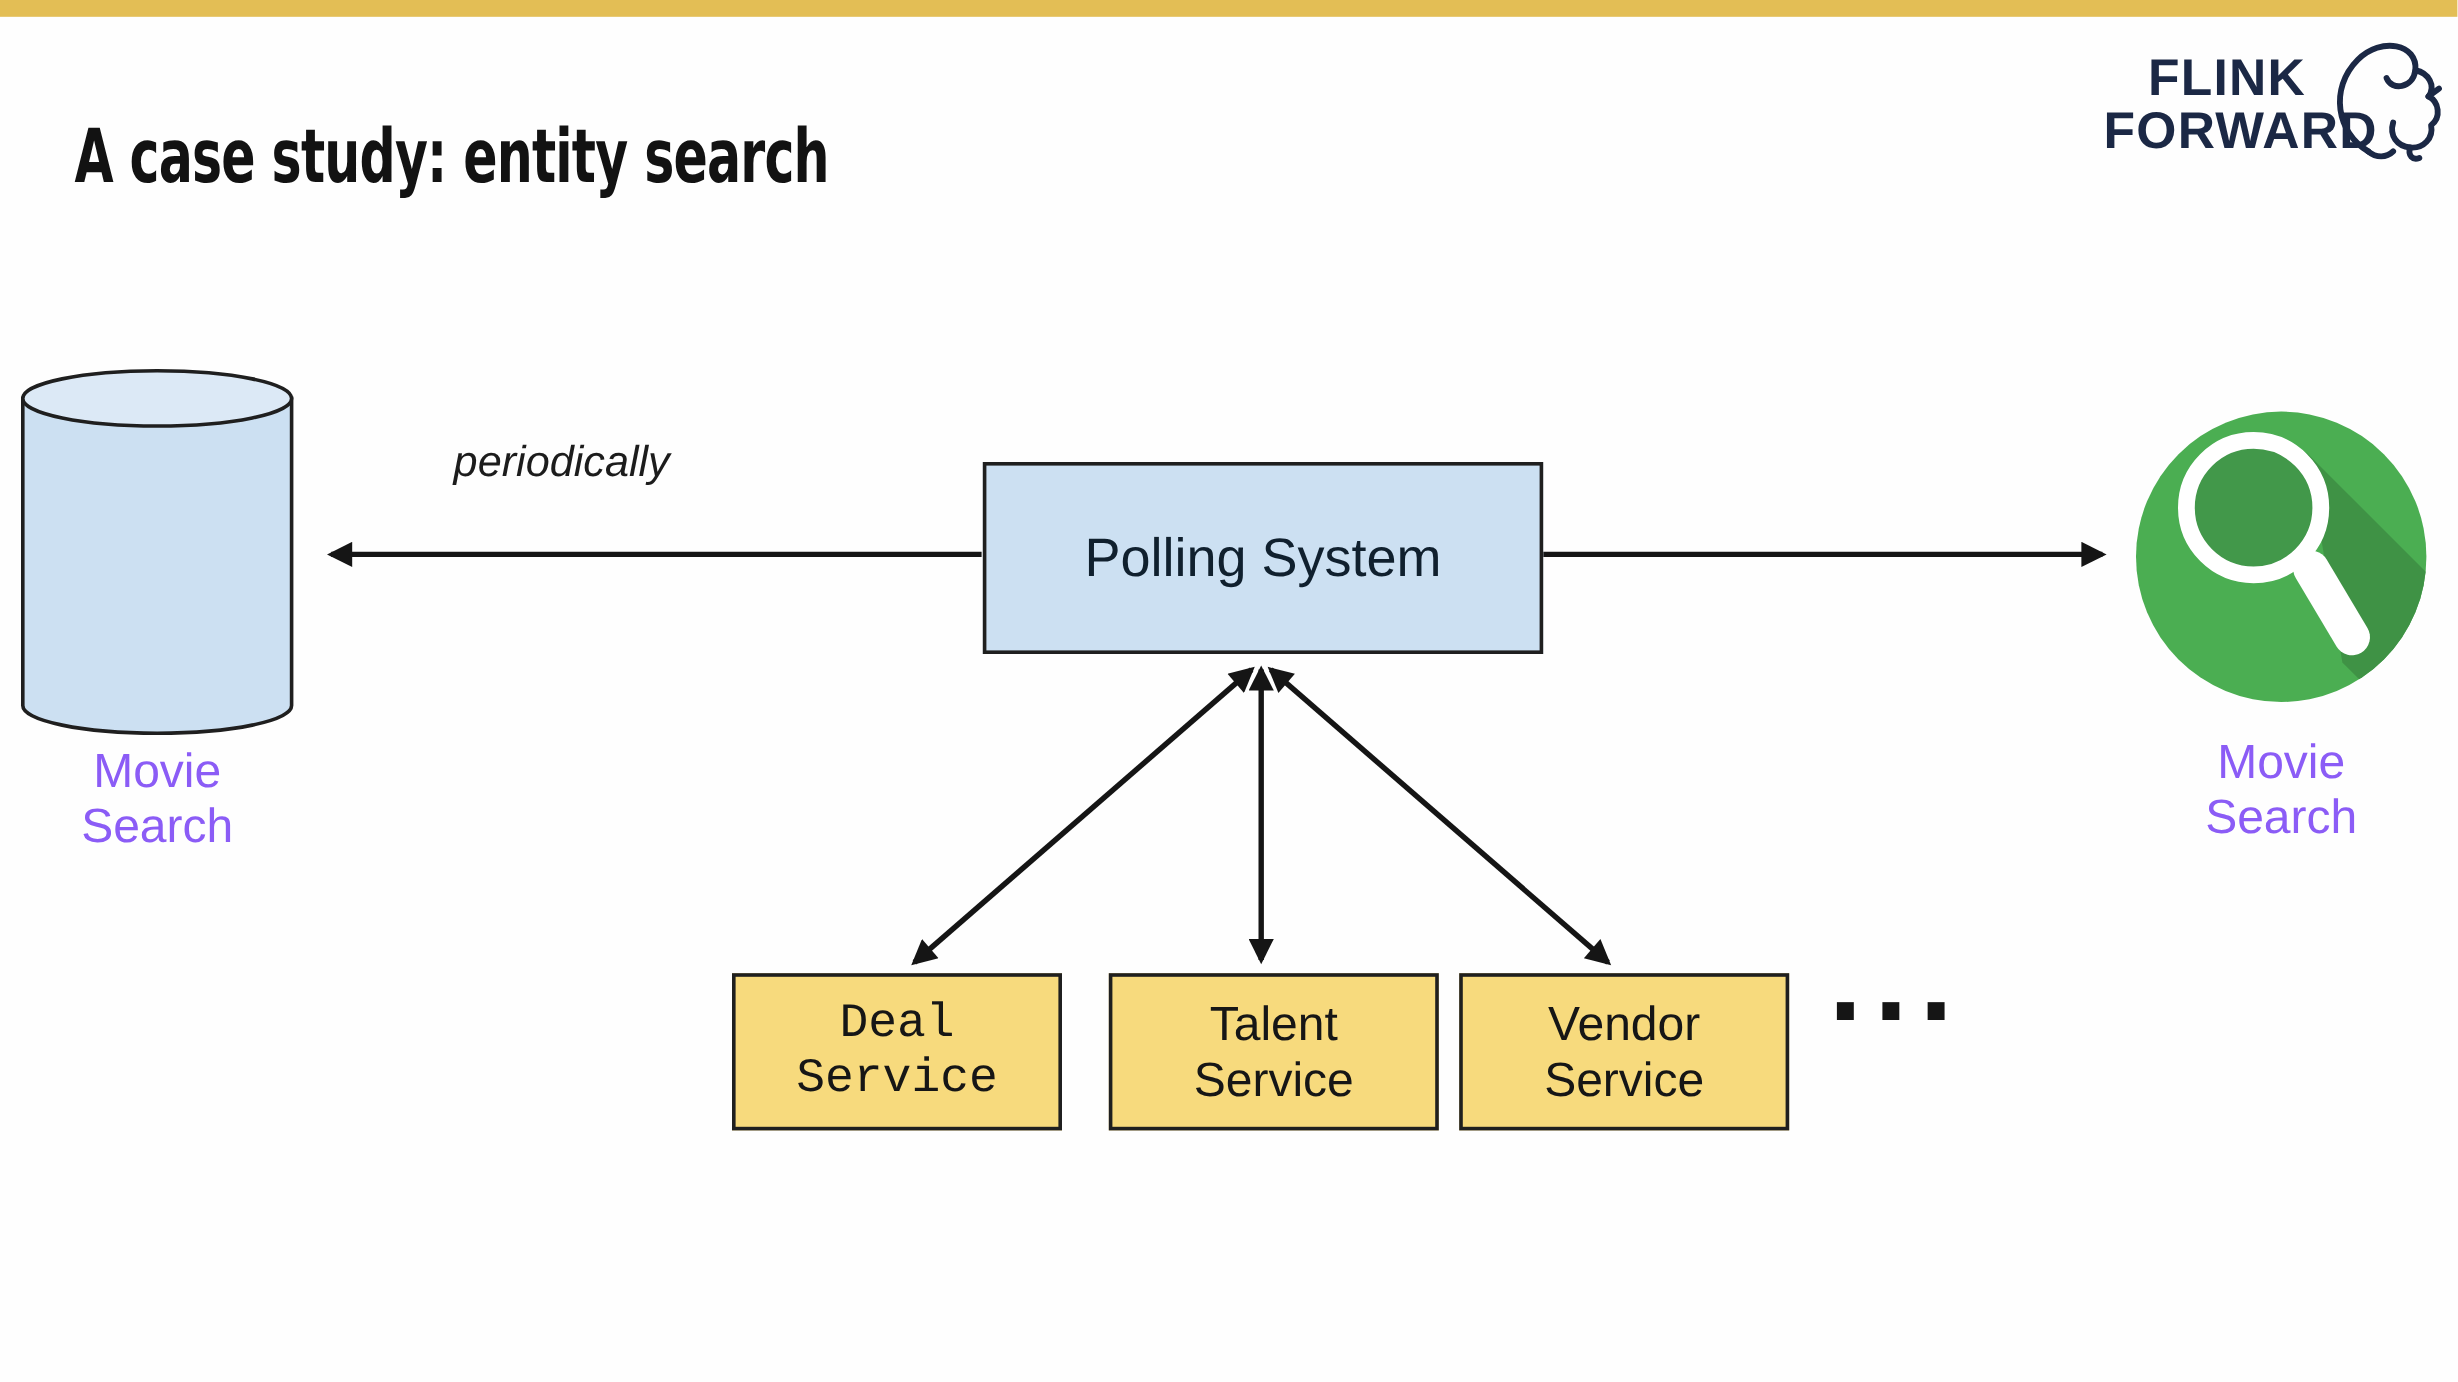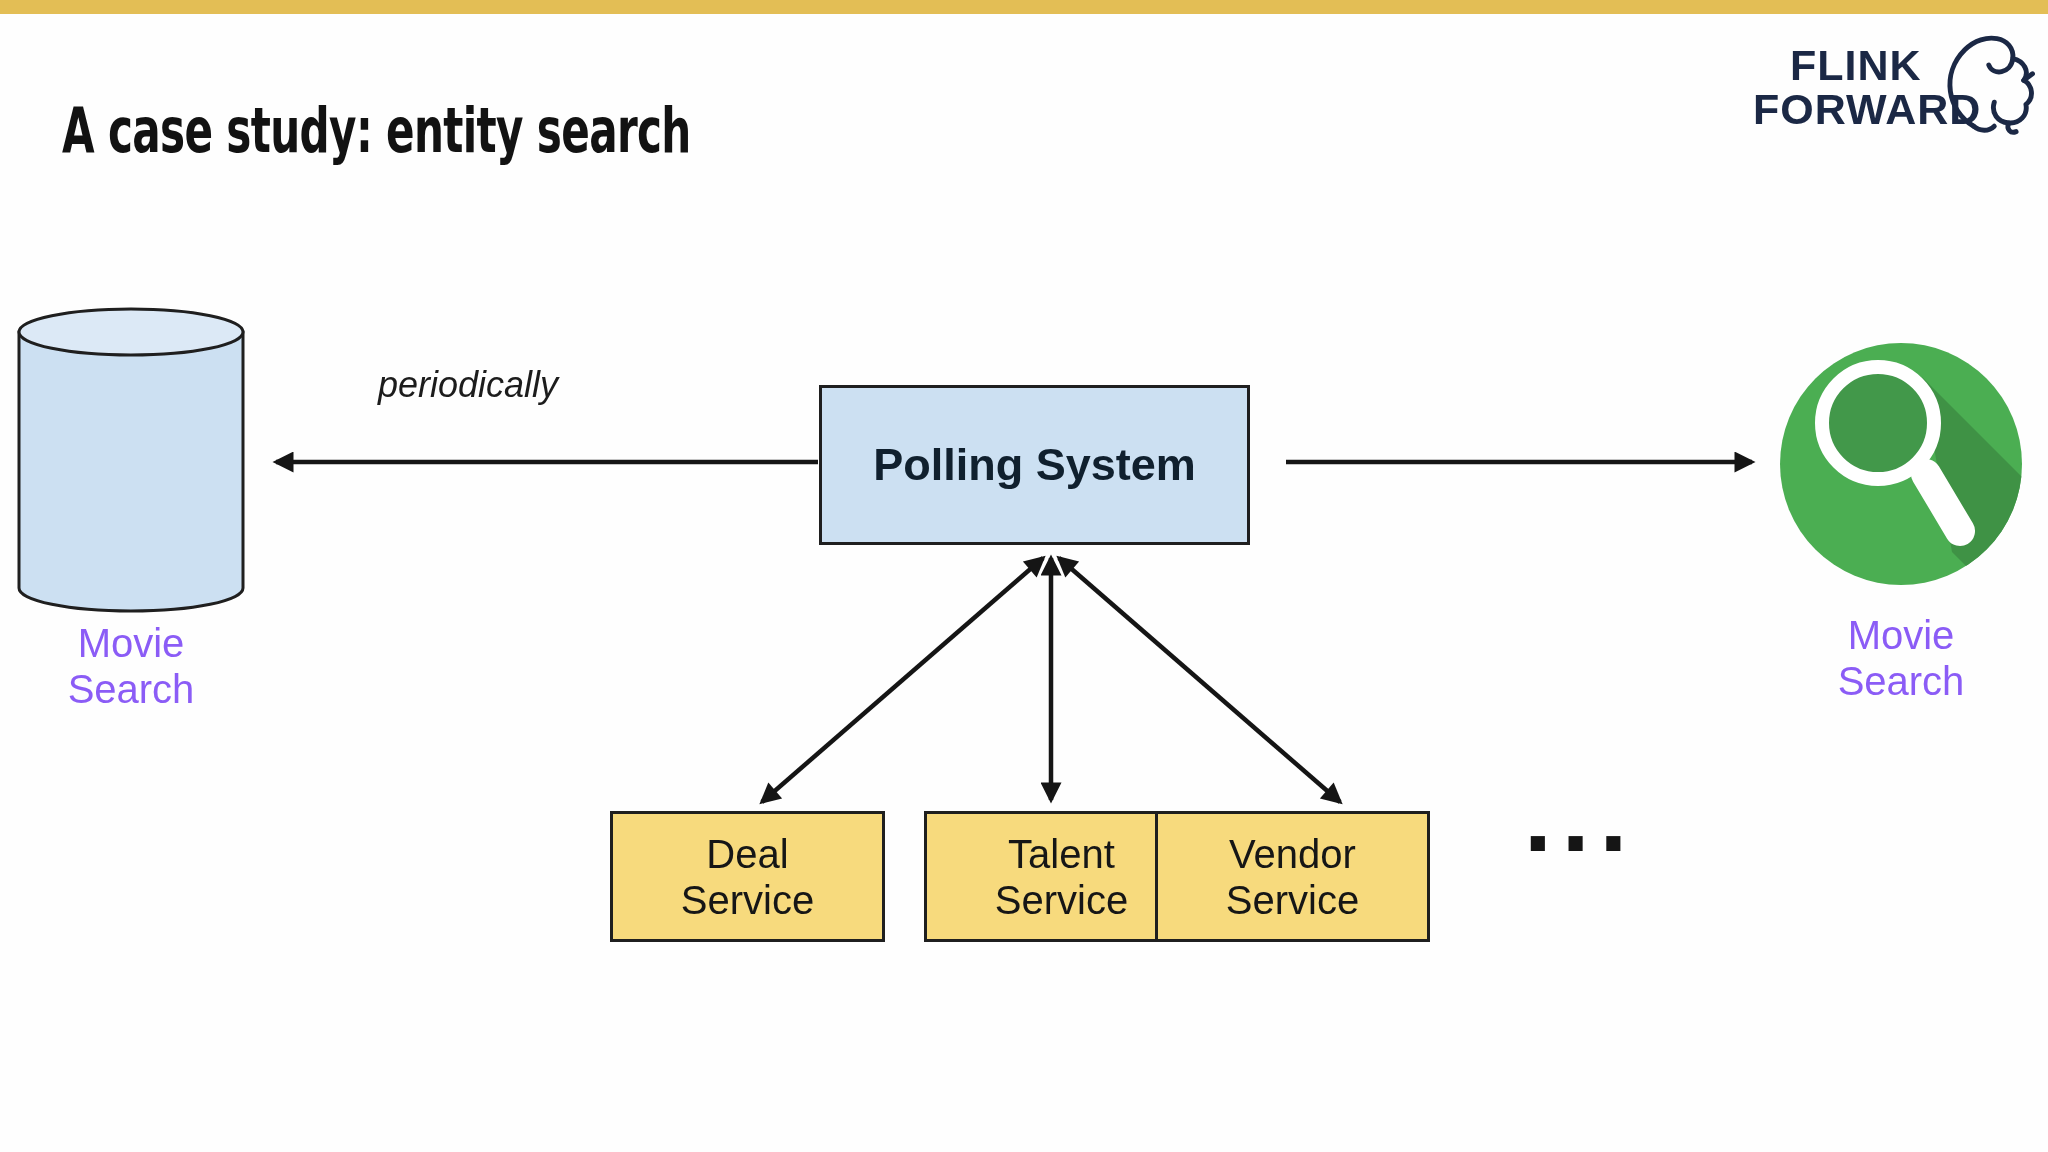--- a/index.html
+++ b/index.html
@@ -38,30 +38,30 @@
   .gi-lens{fill:var(--green-lens,#42984A);}
   .gi-ring{fill:none;stroke:#ffffff;stroke-width:14;}
   .gi-handle{stroke:#ffffff;stroke-width:30;stroke-linecap:round;}
   
   .node{
     position:absolute;display:flex;align-items:center;justify-content:center;
     text-align:center;border:3px solid var(--node-border,#1F1F1F);
     box-sizing:border-box;
   }
   .polling{
-    left:819px;top:385px;width:431px;height:160px;
+    left:819px;top:385px;width:467px;height:160px;
     background:var(--node-blue,#CCE0F2);
-    font-size:45px;color:#10202e;font-weight:bold;
+    font-size:45px;color:#10202e;
   }
   .service{
     top:811px;width:275px;height:131px;
     background:var(--service-yellow,#F7DA7D);
     font-size:40px;line-height:1.15;color:#161616;
   }
-  .service.s0{left:610px;} .service.s1{left:924px;} .service.s2{left:1155px;}
+  .service.s0{left:610px;font-family:Liberation Mono, monospace;} .service.s1{left:924px;} .service.s2{left:1216px;}
   .caption{
     position:absolute;text-align:center;font-size:40px;line-height:1.15;color:#8b5cf6;
   }
   .caption.datastore{left:6px;top:620px;width:250px;}
   .caption.index{left:1781px;top:612px;width:240px;}
   .annotation{
     position:absolute;left:378px;top:364px;width:310px;
     font-style:italic;font-size:36px;line-height:1.18;color:#1c1c1c;
   }
   .ellipsis{

